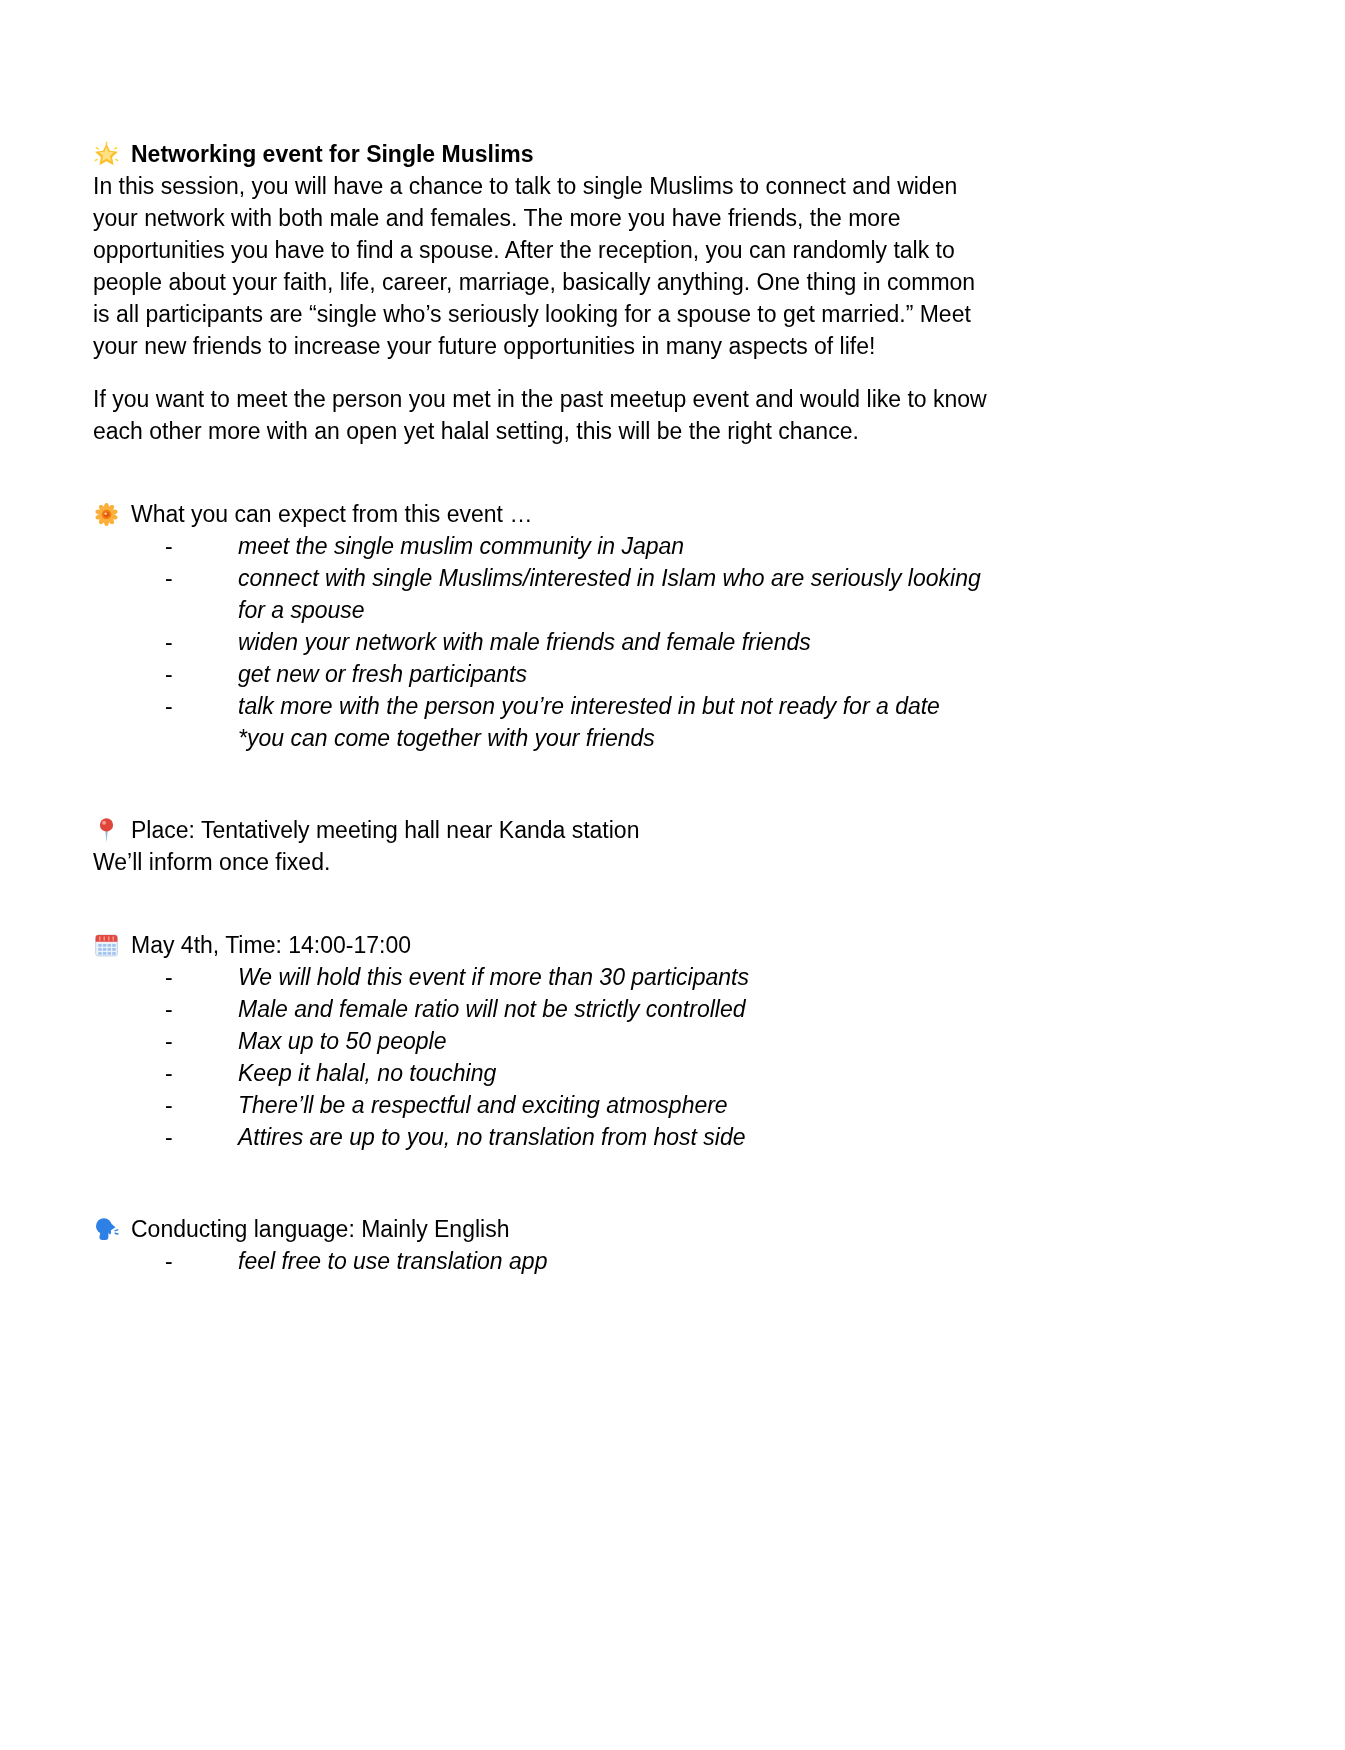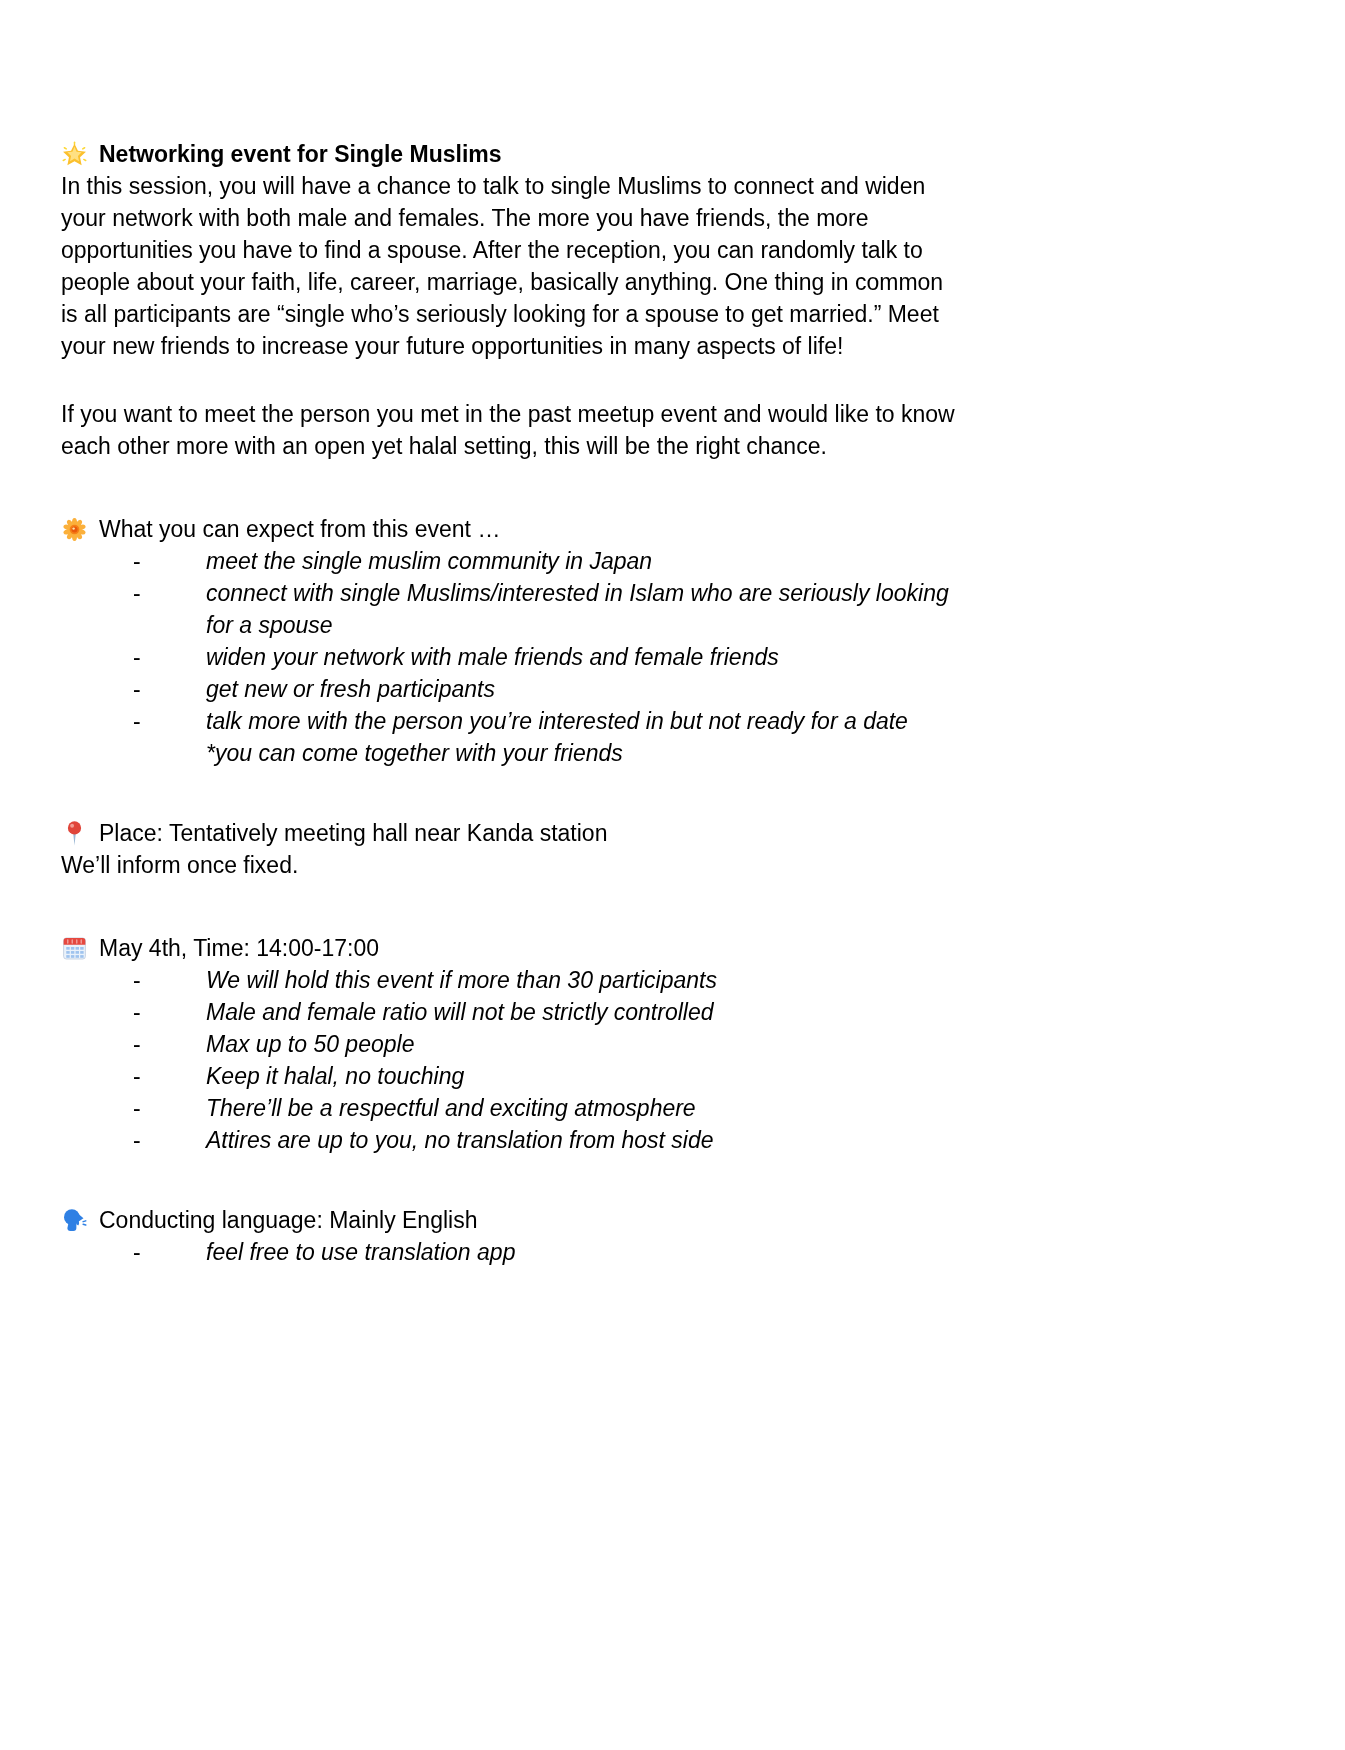--- a/index.html
+++ b/index.html
@@ -6,30 +6,30 @@
   body{
     width:1345px;height:1750px;
     background:#ffffff;
     font-family:"Liberation Sans","DejaVu Sans",sans-serif;
     font-size:23px;line-height:32px;color:#000000;
     overflow:hidden;
   }
   .page{
     box-sizing:border-box;
     width:1345px;height:1750px;
-    padding:138px 130px 0 61px;
+    padding:138px 130px 0 93px;
   }
   .txt{white-space:pre-line;}
   .row{display:flex;align-items:flex-start;}
   .ic{flex:0 0 30px;width:30px;height:32px;margin-right:8px;display:flex;align-items:center;}
   .ic svg{width:27px;height:27px;margin-top:1px;}
   .bold{font-weight:700;}
   .para{max-width:1080px;}
-  .gap32{margin-top:36px;}
-  .gap60{margin-top:48px;}
+  .gap32{margin-top:21px;}
+  .gap60{margin-top:60px;}
   .gap64{margin-top:51px;}
   .bullet{display:flex;margin-left:72px;}
   .dash{flex:0 0 73px;}
   .btext{flex:1;max-width:930px;font-style:italic;}
 </style>
 </head>
 <body>
 
 <div class="page">
 

